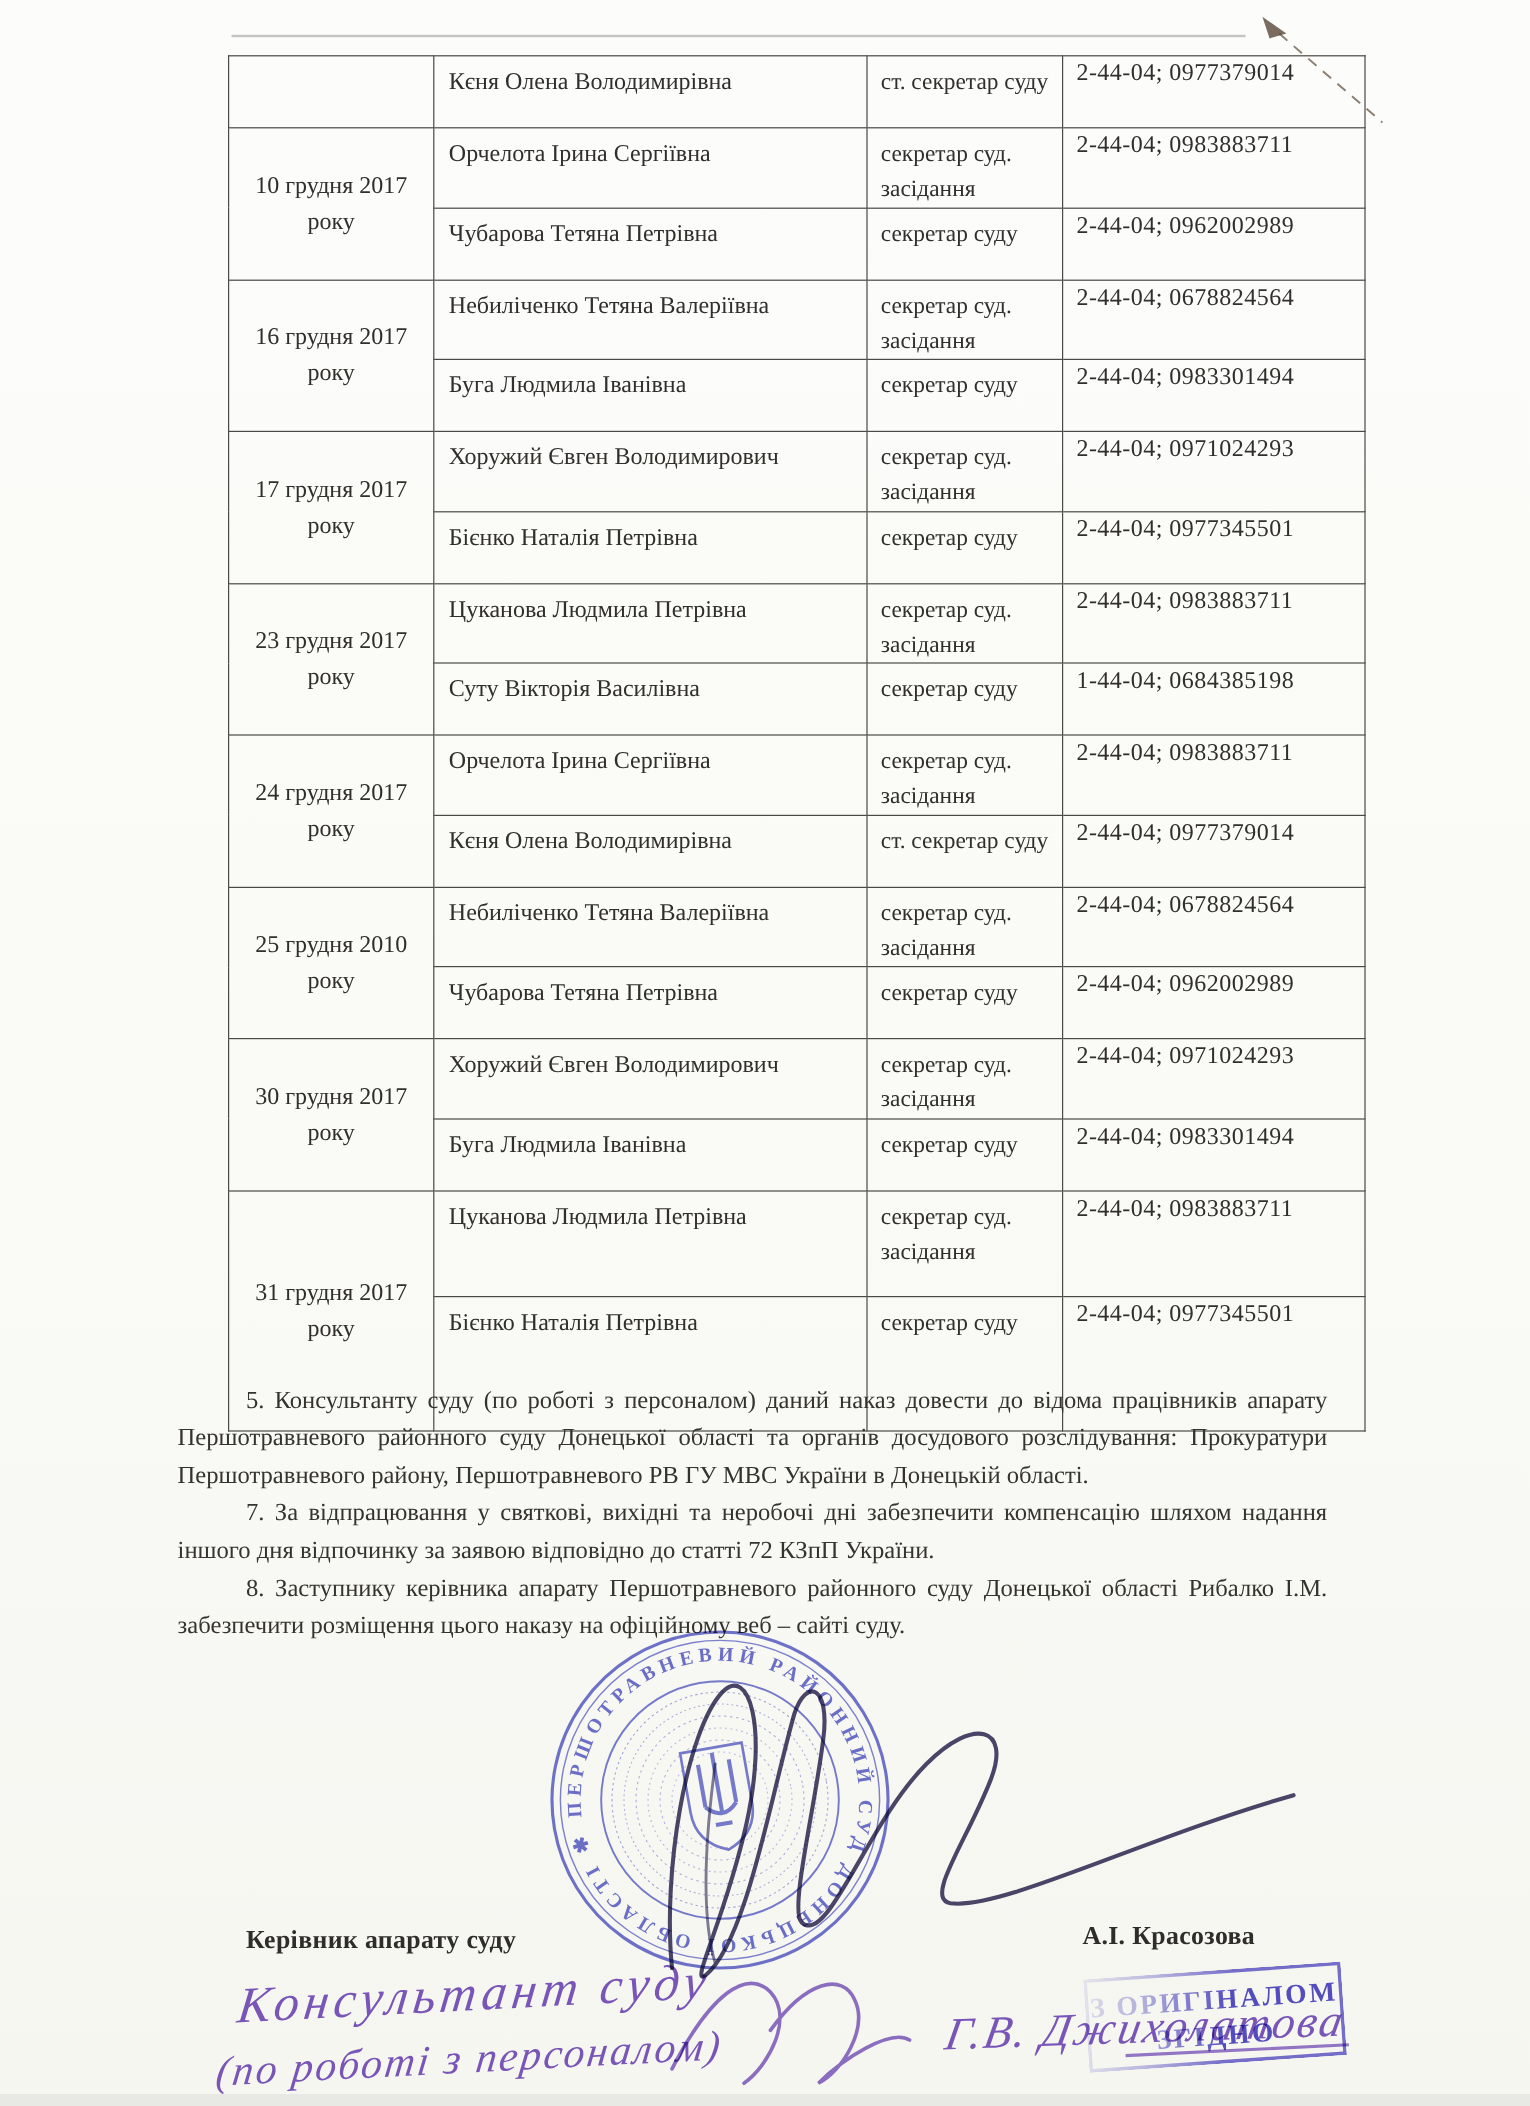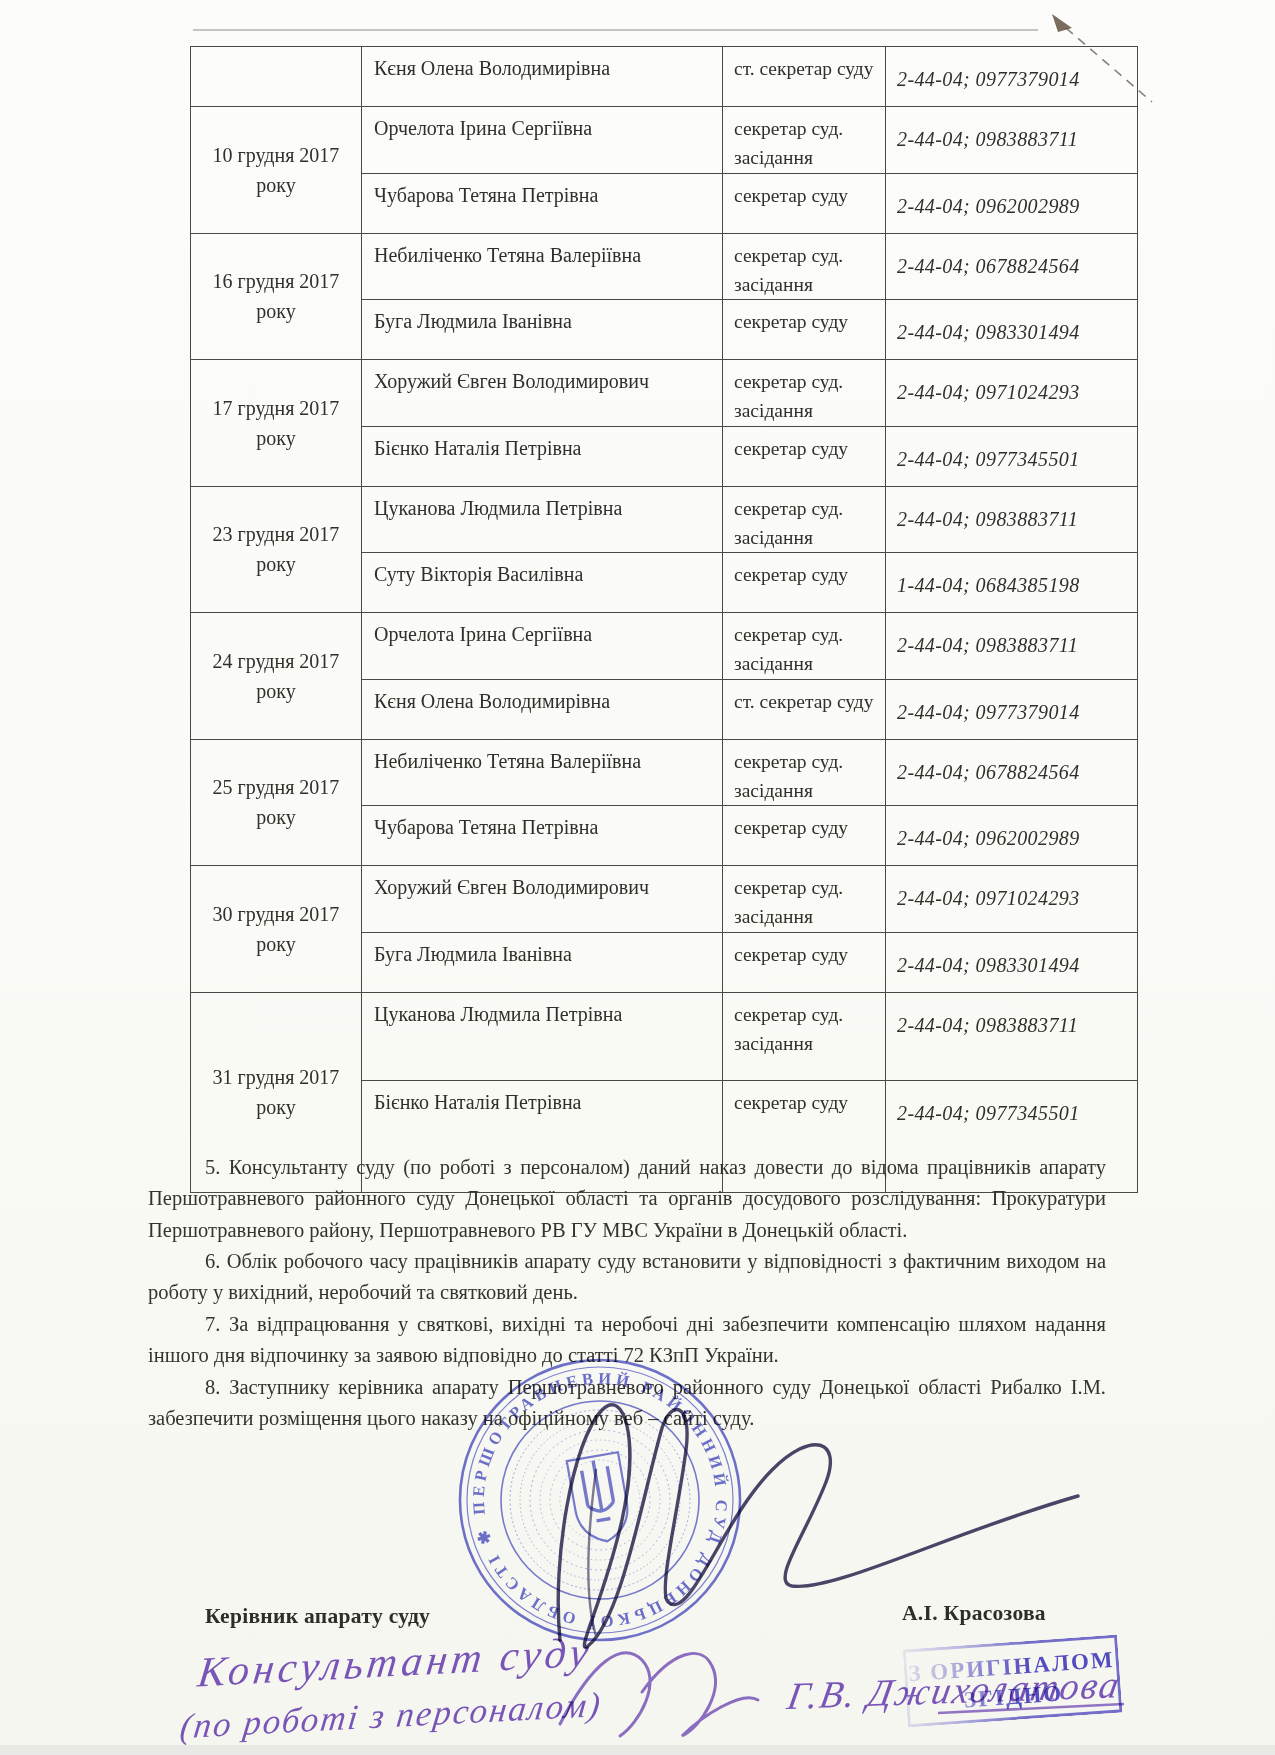--- a/index.html
+++ b/index.html
@@ -17,21 +17,21 @@
   .sched td{
     border:1.6px solid #4b4945;vertical-align:top;
     font-size:20px;line-height:1.4;color:#302f2b;
   }
   .sched td.c-date{
     width:150px;vertical-align:middle;text-align:center;
     padding:0 10px;line-height:1.5;
   }
   .sched td.c-name{width:320px;padding:7px 28px 0 12px;}
   .sched td.c-pos{width:145px;padding:7px 6px 0 11px;font-size:19.5px;line-height:1.5;}
-  .sched td.c-phone{width:236px;padding:18px 4px 0 11px;letter-spacing:.4px;font-style:italic;}
+  .sched td.c-phone{width:236px;padding:0 4px 0 11px;letter-spacing:.4px;}
   .sched tr{height:60px;}
   .sched tr.tall-a{height:88px;}
   .sched tr.tall-b{height:112px;}
   .top-rule{
     position:absolute;left:193px;top:29px;width:845px;height:2px;
     background:#97958f;opacity:.55;
   }
   
   .body-text{
     position:absolute;left:148px;top:1152px;width:958px;
@@ -154,21 +154,21 @@
         <td class="c-pos">секретар суд. засідання</td>
         <td class="c-phone">2-44-04; 0983883711</td>
       </tr>
       <tr>
         <td class="c-name">Кєня Олена Володимирівна</td>
         <td class="c-pos">ст. секретар суду</td>
         <td class="c-phone">2-44-04; 0977379014</td>
       </tr>
 
       <tr>
-        <td class="c-date" rowspan="2">25 грудня 2017 року</td>
+        <td class="c-date" rowspan="2">25 грудня 2010 року</td>
         <td class="c-name">Небиліченко Тетяна Валеріївна</td>
         <td class="c-pos">секретар суд. засідання</td>
         <td class="c-phone">2-44-04; 0678824564</td>
       </tr>
       <tr>
         <td class="c-name">Чубарова Тетяна Петрівна</td>
         <td class="c-pos">секретар суду</td>
         <td class="c-phone">2-44-04; 0962002989</td>
       </tr>
 
@@ -193,21 +193,20 @@
       <tr class="tall-b">
         <td class="c-name">Бієнко Наталія Петрівна</td>
         <td class="c-pos">секретар суду</td>
         <td class="c-phone">2-44-04; 0977345501</td>
       </tr>
     </tbody>
   </table>
 
   <div class="body-text">
     <p>5. Консультанту суду (по роботі з персоналом)  даний наказ довести до відома працівників апарату Першотравневого районного суду Донецької області та органів досудового розслідування: Прокуратури Першотравневого району, Першотравневого РВ ГУ МВС України в Донецькій області.</p>
-    <p>6. Облік робочого часу працівників апарату суду встановити у відповідності з фактичним виходом на роботу у вихідний, неробочий та святковий день.</p>
     <p>7. За відпрацювання у святкові, вихідні та неробочі дні забезпечити компенсацію шляхом надання іншого дня відпочинку за заявою відповідно до статті 72 КЗпП України.</p>
     <p>8. Заступнику керівника апарату Першотравневого районного суду Донецької області Рибалко І.М.  забезпечити розміщення цього наказу на офіційному веб – сайті суду.</p>
   </div>
 
   <div class="sig-label">Керівник апарату суду</div>
   <div class="sig-name">А.І. Красозова</div>
 
   <svg class="round-stamp" viewBox="0 0 296 296">
     <g transform="rotate(-10 148 148)" fill="none" stroke="#4a50c5">
       <circle cx="148" cy="148" r="140" stroke-width="2.6" opacity=".9"></circle>

